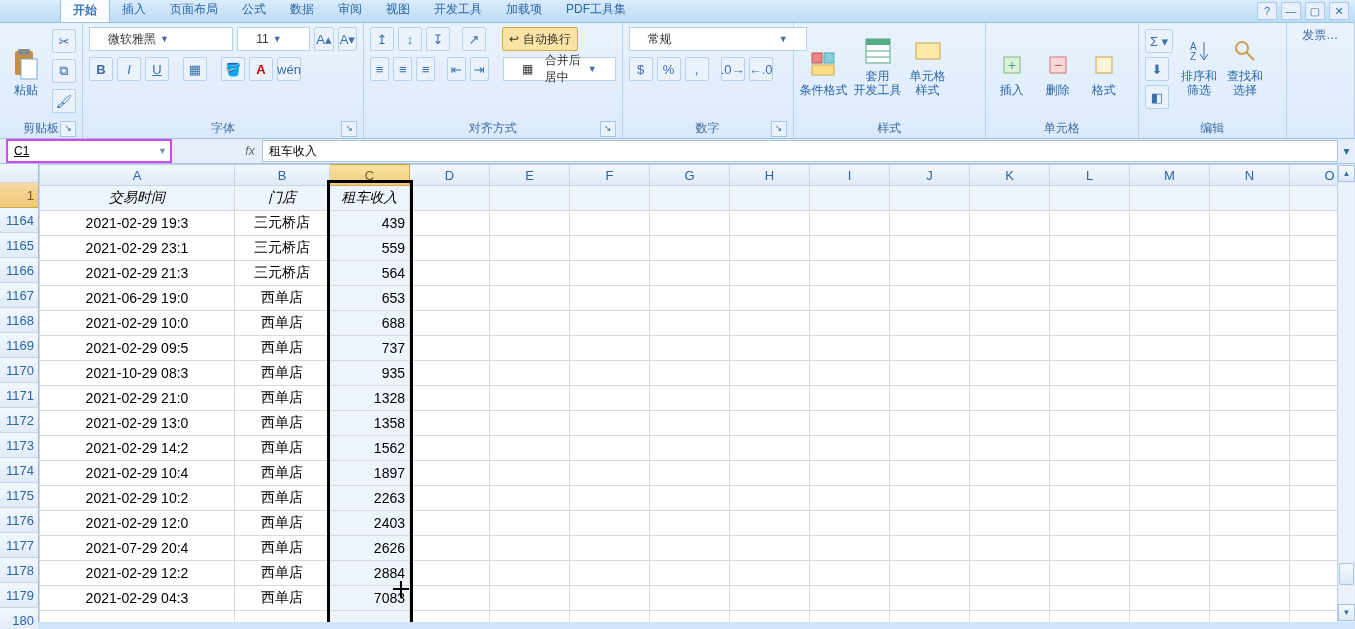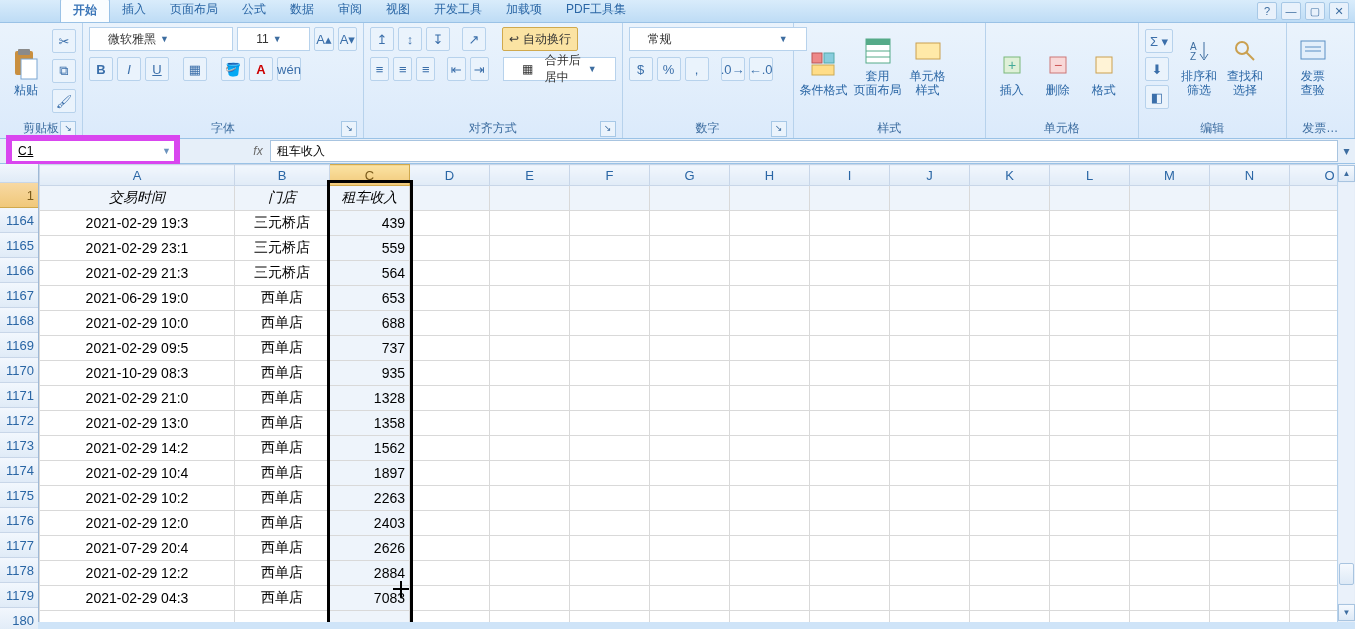--- a/index.html
+++ b/index.html
@@ -16,21 +16,21 @@
   .col{display:flex;flex-direction:column;gap:4px;align-items:center;}
   .row{display:flex;gap:4px;align-items:center;}
   .bigbtn{display:flex;flex-direction:column;align-items:center;justify-content:flex-end;gap:2px;min-width:40px;height:70px;color:#2a66a5;}
   .bigbtn .ic{width:32px;height:32px;display:flex;align-items:center;justify-content:center;}
   .bigbtn .lbl{font-size:12px;line-height:14px;text-align:center;}
   .smallbtn{width:22px;height:22px;border:1px solid #b7d2ec;background:#eaf3fc;display:flex;align-items:center;justify-content:center;color:#3b6faa;font-size:13px;border-radius:2px;}
   .wrapbtn{height:22px;padding:0 6px;border:1px solid #d0a94d;background:#fbe3a3;display:flex;align-items:center;gap:4px;border-radius:2px;color:#333;}
   .combo{height:22px;border:1px solid #b7d2ec;background:#fff;display:flex;align-items:center;padding:0 18px;gap:4px;color:#333;}
   .combo .dd{color:#3d6da0;font-size:9px;}
   .namebox-bar{display:flex;align-items:center;height:24px;background:#e6eff9;border-bottom:1px solid #9ac2e6;}
-  .namebox{width:150px;height:20px;margin:0 6px;background:#fff;border:6px solid #d946ef;display:flex;align-items:center;padding:0 6px;position:relative;text-decoration:underline;}
+  .namebox{width:150px;height:20px;margin:0 6px;background:#fff;border:2px solid #d946ef;display:flex;align-items:center;padding:0 6px;position:relative;text-decoration:underline;}
   .namebox .dd{position:absolute;right:3px;color:#6b93bd;font-size:9px;}
   .fxicon{width:24px;text-align:center;font-style:italic;color:#6b6b6b;}
   .formula{flex:1;height:20px;background:#fff;border:1px solid #a8c4e0;padding:0 6px;display:flex;align-items:center;}
   .sheetwrap{position:relative;background:#fff;height:458px;display:flex;}
   .rowhdrs{width:38px;background:#e6eef8;border-right:1px solid #9fb9d6;}
   .rowhdr{height:24px;border-bottom:1px solid #c8d6e8;display:flex;align-items:center;justify-content:flex-end;padding-right:4px;color:#2a66a5;font-size:13px;background:linear-gradient(#f2f7fd,#e0ebf7);}
   .rowhdr.first{background:linear-gradient(#f8d9a3,#f0c87a);color:#7a5a1a;border-bottom:1px solid #d0a94d;}
   .gridarea{flex:1;position:relative;overflow:hidden;}
   table.grid{border-collapse:collapse;table-layout:fixed;width:1300px;}
   table.grid th{height:18px;background:linear-gradient(#f2f7fd,#e0ebf7);border:1px solid #c8d6e8;color:#2a66a5;font-weight:normal;font-size:13px;}
@@ -193,21 +193,21 @@
       <div class="bigbtn">
           <div class="ic">
             <svg width="28" height="28">
               <rect x="2" y="2" width="24" height="24" fill="#fff" stroke="#5a8"></rect>
               <rect x="2" y="2" width="24" height="6" fill="#5a8"></rect>
               <line x1="2" y1="14" x2="26" y2="14" stroke="#5a8"></line>
               <line x1="2" y1="20" x2="26" y2="20" stroke="#5a8"></line>
             </svg>
           </div>
           <div class="lbl" style="white-space:pre">套用
-页面布局</div>
+开发工具</div>
         </div>
       <div class="bigbtn">
           <div class="ic">
             <svg width="28" height="28">
               <rect x="2" y="6" width="24" height="16" fill="#ffe9a8" stroke="#caa050"></rect>
             </svg>
           </div>
           <div class="lbl" style="white-space:pre">单元格
 样式</div>
         </div>
@@ -273,33 +273,20 @@
             </svg>
           </div>
           <div class="lbl" style="white-space:pre">查找和
 选择</div>
         </div>
     </div>
     <div class="group-label"><span>编辑</span></div>
   </div>
 
   <div class="group" style="width:60px">
-    <div class="group-body">
-      <div class="bigbtn">
-          <div class="ic">
-            <svg width="28" height="24">
-              <rect x="2" y="2" width="24" height="18" fill="#e3effb" stroke="#5a8fc4"></rect>
-              <line x1="6" y1="8" x2="22" y2="8" stroke="#5a8fc4"></line>
-              <line x1="6" y1="12" x2="22" y2="12" stroke="#5a8fc4"></line>
-            </svg>
-          </div>
-          <div class="lbl" style="white-space:pre">发票
-查验</div>
-        </div>
-    </div>
     <div class="group-label"><span>发票…</span></div>
   </div>
 
 </div>
 
 <div class="namebox-bar">
   <div class="namebox">
       <span>C1</span>
       <span class="dd">▼</span>
     </div>

